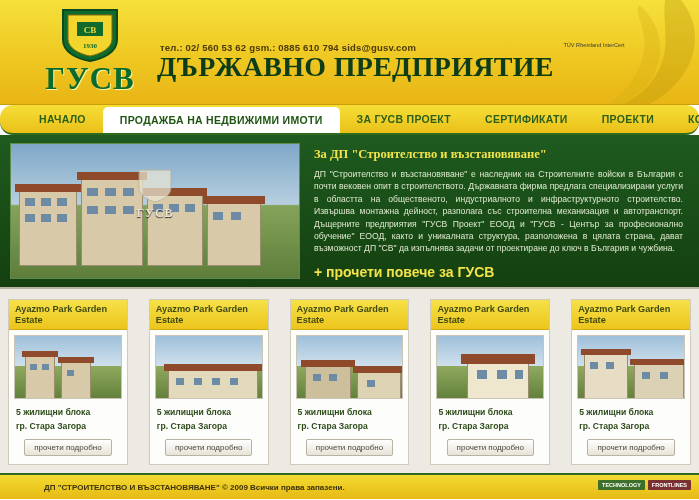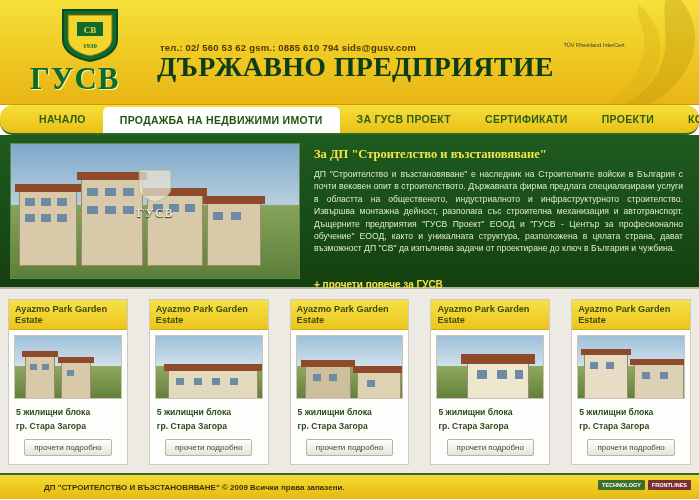--- a/index.html
+++ b/index.html
@@ -20,20 +20,21 @@
     border-bottom: 1px solid #c99c0a;
   }
   .header-deco {
     position: absolute; right: -10px; top: -20px;
     width: 180px; height: 150px;
     opacity: 0.35;
   }
   .logo {
     position: absolute; left: 30px; top: 6px;
     width: 120px; height: 95px;
+    text-align: center;
   }
   .logo-shield {
     width: 66px; height: 56px; margin: 0 auto;
     position: relative;
   }
   .logo-text {
     font-family: "Liberation Serif", serif;
     font-weight: bold;
     font-size: 31px;
     color: #0a6b2e;
@@ -136,21 +137,21 @@
   .hero-title {
     color: #f3e34a; font-size: 12.5px; font-weight: bold;
     font-family: "Liberation Serif", serif;
     margin-bottom: 6px;
   }
   .hero-body {
     font-size: 8.6px; line-height: 12.4px; color: #dfe9cf;
     text-align: justify;
   }
   .hero-more {
-    margin-top: 24px; font-size: 10px; color: #f3e34a; font-weight: bold;
+    margin-top: 9px; font-size: 14px; color: #f3e34a; font-weight: bold;
     cursor: pointer;
   }
 
   
   .grid-wrap {
     background: #eceae2;
     padding: 10px 8px 8px 8px;
     height: 186px;
     display: flex;
     gap: 21px;

